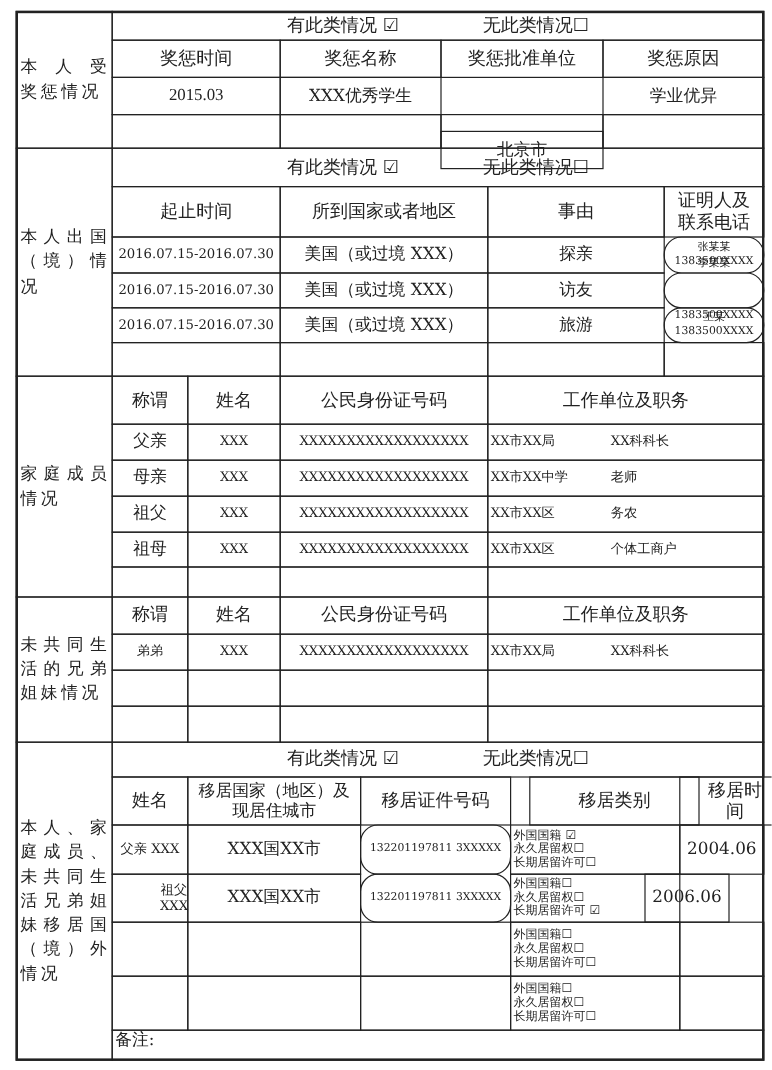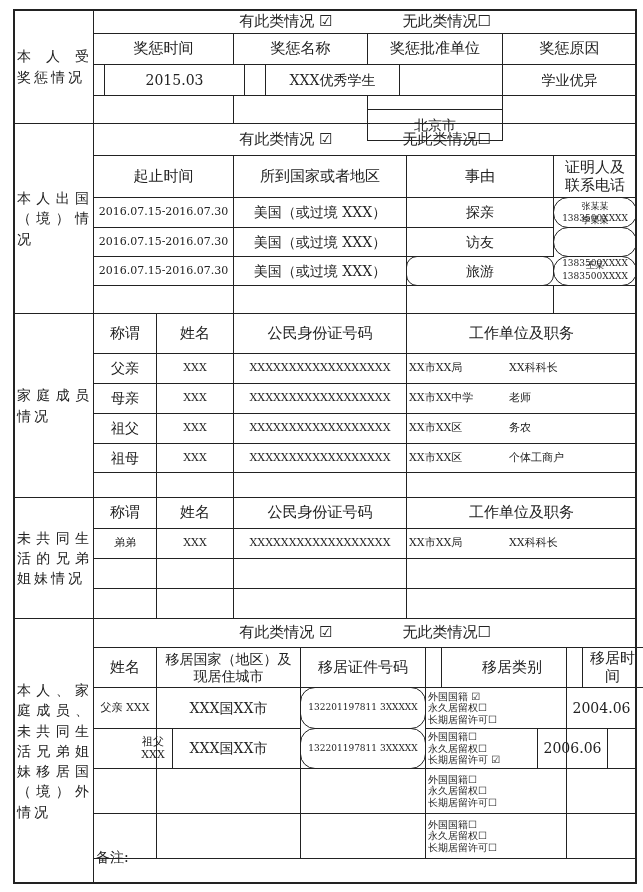--- a/index.html
+++ b/index.html
@@ -22,22 +22,22 @@
 <div class="c lab" style="left:13px;top:9px;width:81px;height:115px;">本 人 受 奖惩情况</div>
 <div class="c hd" style="left:93px;top:9px;width:544px;height:25px;">
   <span>有此类情况 ☑</span>
     <span class="gap"></span>
   <span>无此类情况☐</span>
 </div>
 <div class="c hd" style="left:93px;top:33px;width:141px;height:32px;">奖惩时间</div>
 <div class="c hd" style="left:233px;top:33px;width:135px;height:32px;">奖惩名称</div>
 <div class="c hd" style="left:367px;top:33px;width:136px;height:32px;">奖惩批准单位</div>
 <div class="c hd" style="left:502px;top:33px;width:135px;height:32px;">奖惩原因</div>
-<div class="c" style="left:104px;top:64px;width:141px;height:32px;">2015.03</div>
-<div class="c" style="left:233px;top:64px;width:135px;height:32px;margin-left:32px;">XXX优秀学生</div>
+<div class="c" style="left:93px;top:64px;width:141px;height:32px;font-family:Liberation Serif, serif;">2015.03</div>
+<div class="c" style="left:233px;top:64px;width:135px;height:32px;">XXX优秀学生</div>
 <div class="c" style="left:367px;top:64px;width:136px;height:32px;margin-top:45px;">北京市</div>
 <div class="c" style="left:502px;top:64px;width:135px;height:32px;">学业优异</div>
 <div class="c" style="left:93px;top:95px;width:141px;height:29px;"></div>
 <div class="c" style="left:233px;top:95px;width:135px;height:29px;"></div>
 <div class="c" style="left:367px;top:95px;width:136px;height:29px;"></div>
 <div class="c" style="left:502px;top:95px;width:135px;height:29px;"></div>
 
 <div class="c lab" style="left:13px;top:123px;width:81px;height:191px;">本人出国（境）情况</div>
 <div class="c hd" style="left:93px;top:123px;width:544px;height:33px;">
   <span>有此类情况 ☑</span>
@@ -60,21 +60,21 @@
 <div class="c sm" style="left:93px;top:227px;width:141px;height:30px;">2016.07.15-2016.07.30</div>
 <div class="c" style="left:233px;top:227px;width:174px;height:30px;">美国（或过境 XXX）</div>
 <div class="c" style="left:406px;top:227px;width:148px;height:30px;">访友</div>
 <div class="c xs" style="left:553px;top:227px;width:84px;height:30px;flex-direction:column;gap:32px;">
   <span>李某某</span>
   <span>1383500XXXX</span>
 </div>
 
 <div class="c sm" style="left:93px;top:256px;width:141px;height:30px;">2016.07.15-2016.07.30</div>
 <div class="c" style="left:233px;top:256px;width:174px;height:30px;">美国（或过境 XXX）</div>
-<div class="c" style="left:406px;top:256px;width:148px;height:30px;border-radius:11px;">旅游</div>
+<div class="c" style="left:406px;top:256px;width:148px;height:30px;">旅游</div>
 <div class="c xs" style="left:553px;top:256px;width:84px;height:30px;flex-direction:column;">
   <span>王某</span>
   <span>1383500XXXX</span>
 </div>
 
 <div class="c" style="left:93px;top:285px;width:141px;height:29px;"></div>
 <div class="c" style="left:233px;top:285px;width:174px;height:29px;"></div>
 <div class="c" style="left:406px;top:285px;width:148px;height:29px;"></div>
 <div class="c" style="left:553px;top:285px;width:84px;height:29px;"></div>
 
@@ -159,21 +159,21 @@
 <div class="c sm" style="left:93px;top:687px;width:64px;height:42px;">父亲 XXX</div>
 <div class="c" style="left:156px;top:687px;width:145px;height:42px;">XXX国XX市</div>
 <div class="c xs" style="left:300px;top:687px;width:126px;height:42px;">132201197811 3XXXXX</div>
 <div class="c types" style="left:425px;top:687px;width:142px;height:42px;">
   <span>外国国籍 ☑</span>
   <span>永久居留权☐</span>
   <span>长期居留许可☐</span>
 </div>
 <div class="c" style="left:566px;top:687px;width:71px;height:42px;">2004.06</div>
 
-<div class="c sm" style="left:93px;top:728px;width:80px;height:41px;padding-left:40px;">祖父 XXX</div>
+<div class="c sm" style="left:93px;top:728px;width:64px;height:41px;padding-left:40px;">祖父 XXX</div>
 <div class="c" style="left:156px;top:728px;width:145px;height:41px;">XXX国XX市</div>
 <div class="c xs" style="left:300px;top:728px;width:126px;height:41px;">132201197811 3XXXXX</div>
 <div class="c types" style="left:425px;top:728px;width:142px;height:41px;">
   <span>外国国籍☐</span>
   <span>永久居留权☐</span>
   <span>长期居留许可 ☑</span>
 </div>
 <div class="c" style="left:537px;top:728px;width:71px;height:41px;">2006.06</div>
 
 <div class="c" style="left:93px;top:768px;width:64px;height:46px;"></div>
@@ -189,15 +189,15 @@
 <div class="c" style="left:93px;top:813px;width:64px;height:46px;"></div>
 <div class="c" style="left:156px;top:813px;width:145px;height:46px;"></div>
 <div class="c" style="left:300px;top:813px;width:126px;height:46px;"></div>
 <div class="c types" style="left:425px;top:813px;width:142px;height:46px;">
   <span>外国国籍☐</span>
   <span>永久居留权☐</span>
   <span>长期居留许可☐</span>
 </div>
 <div class="c" style="left:566px;top:813px;width:71px;height:46px;"></div>
 
-<div class="c left" style="left:93px;top:858px;width:544px;height:26px;align-items:flex-end;padding-bottom:18px;">
+<div class="c left" style="left:93px;top:858px;width:544px;height:26px;align-items:flex-end;padding-bottom:8px;">
   <span>备注:</span>
 </div>
 
 </body></html>

